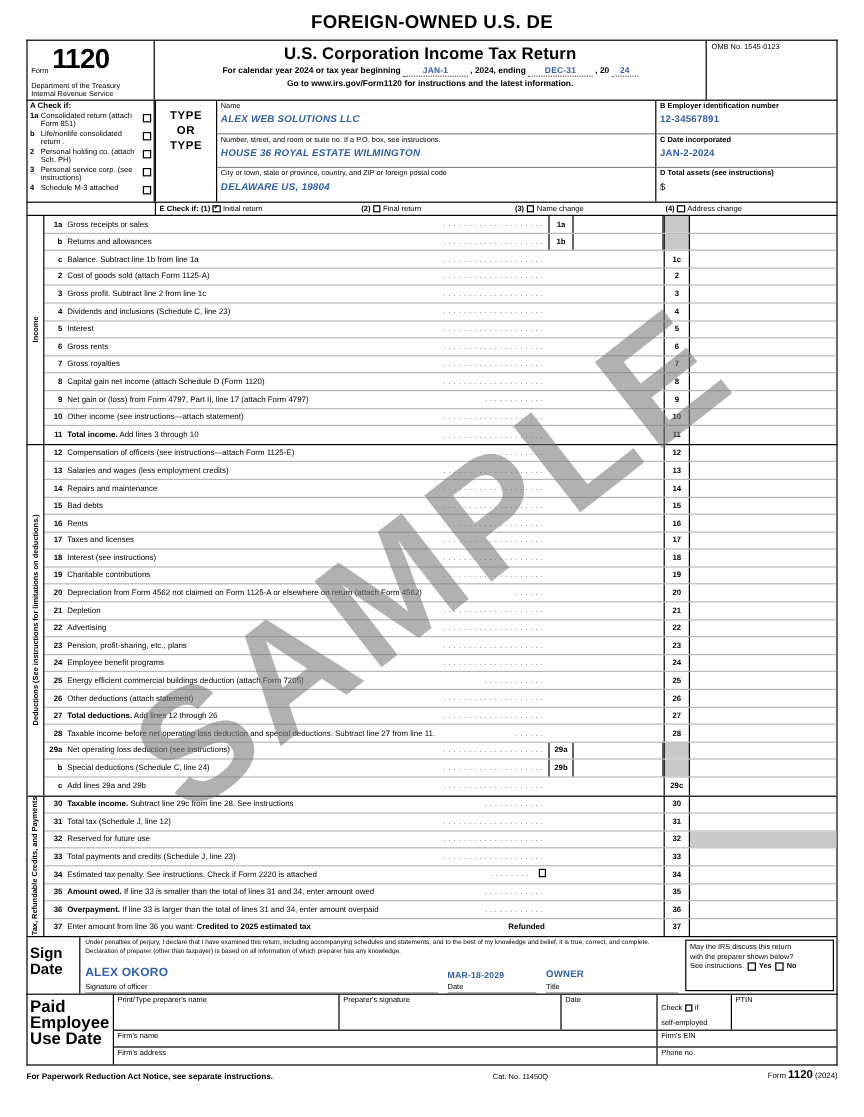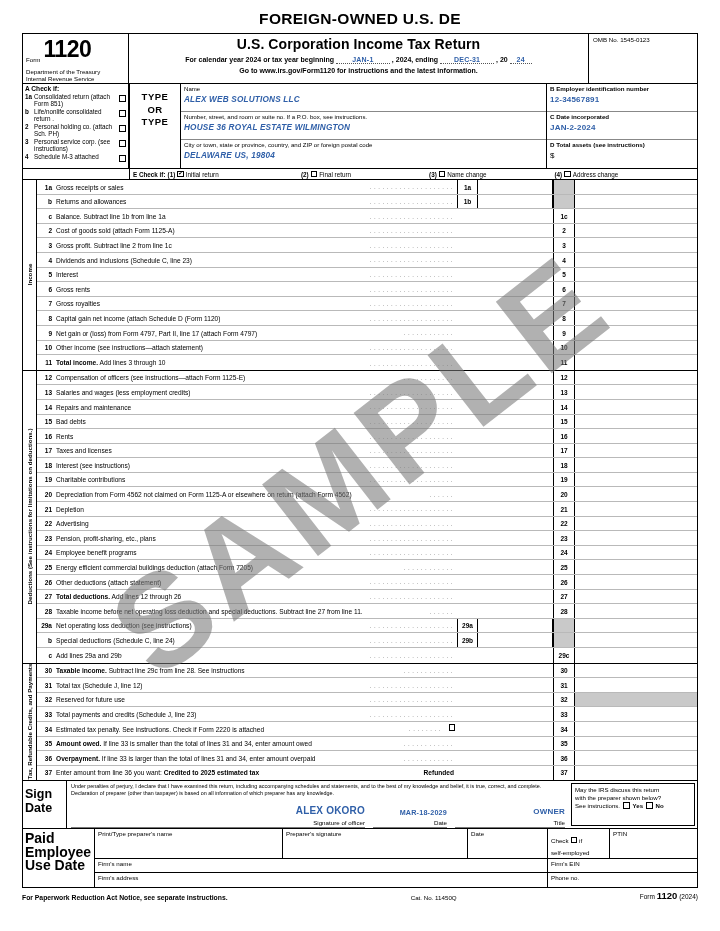--- a/index.html
+++ b/index.html
@@ -111,21 +111,21 @@
 
   .seccut{ border-top:1.4px solid #000; }
 
   
   .sign{ display:flex; border:1.4px solid #000; border-top:none;}
   .sign .lab{ width:44px; border-right:1.4px solid #000; font-weight:bold; font-size:12.5px;
               line-height:14px; padding:6px 0 0 2px; flex:none;}
   .sign .mid{ flex:1; padding:2px 4px 0 4px; }
   .sign .perj{ font-size:5.4px; line-height:6.4px;}
   .sign .sigrow{ display:flex; margin-top:9px; }
-  .sigcell{ border-bottom:0.8px solid #777; padding-bottom:1px;text-align:right; }
+  .sigcell{ border-bottom:0.8px solid #777; padding-bottom:1px; }
   .sigcell .v{ font-size:10px; height:13px;}
   .sigcell .c{ font-size:6.2px; padding-top:1px;}
   .sign .right{ width:124px; border:1.4px solid #000; margin:2px; padding:2px 3px; font-size:6.1px;
                 line-height:7.6px; flex:none;}
 
   
   .prep{ display:flex; border:1.4px solid #000; border-top:none;}
   .prep .lab{ width:72px; border-right:1.4px solid #000; font-weight:bold; font-size:14px;
               line-height:13.5px; padding:3px 0 0 2px; flex:none;}
   .prep .grid{ flex:1;}

